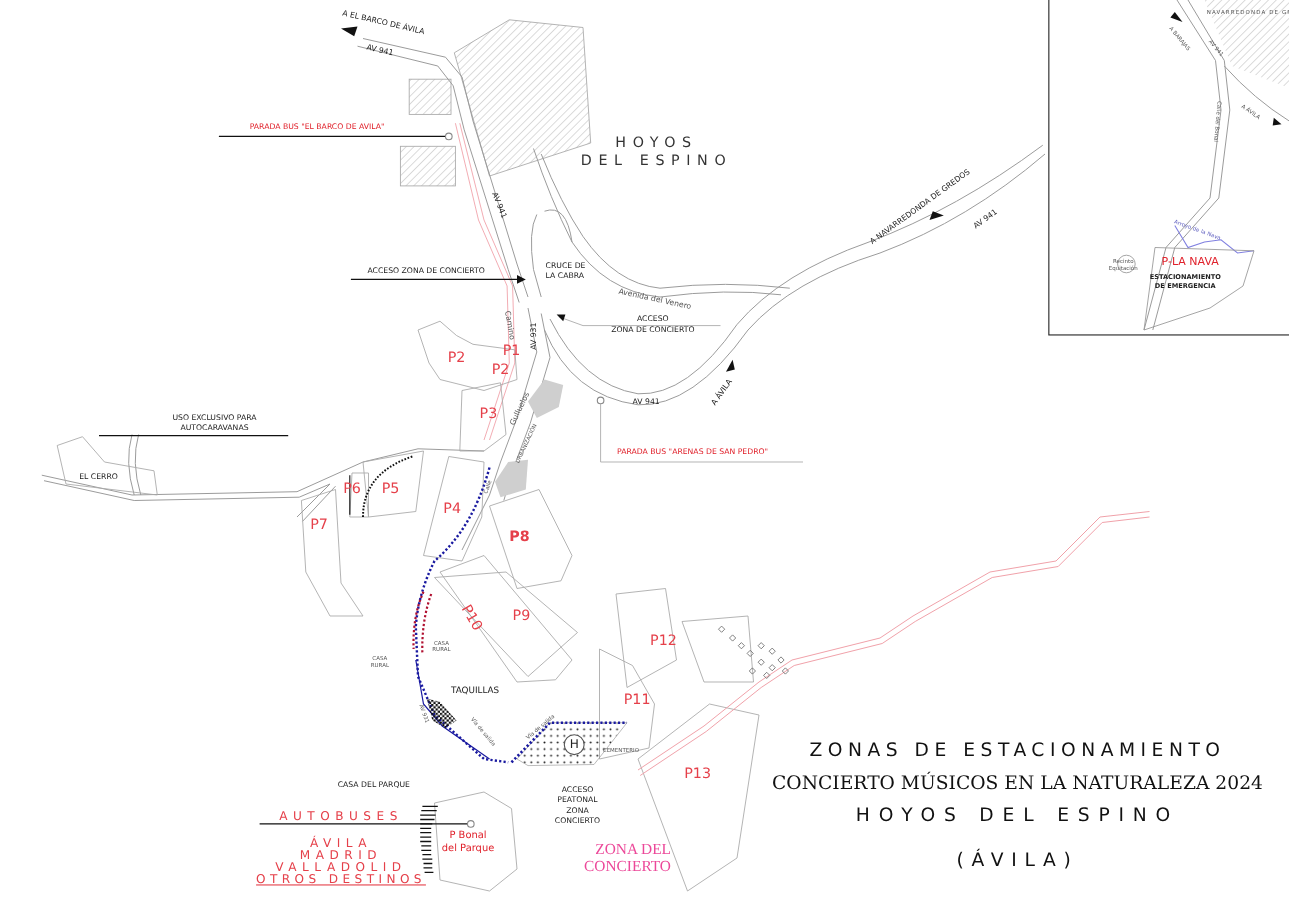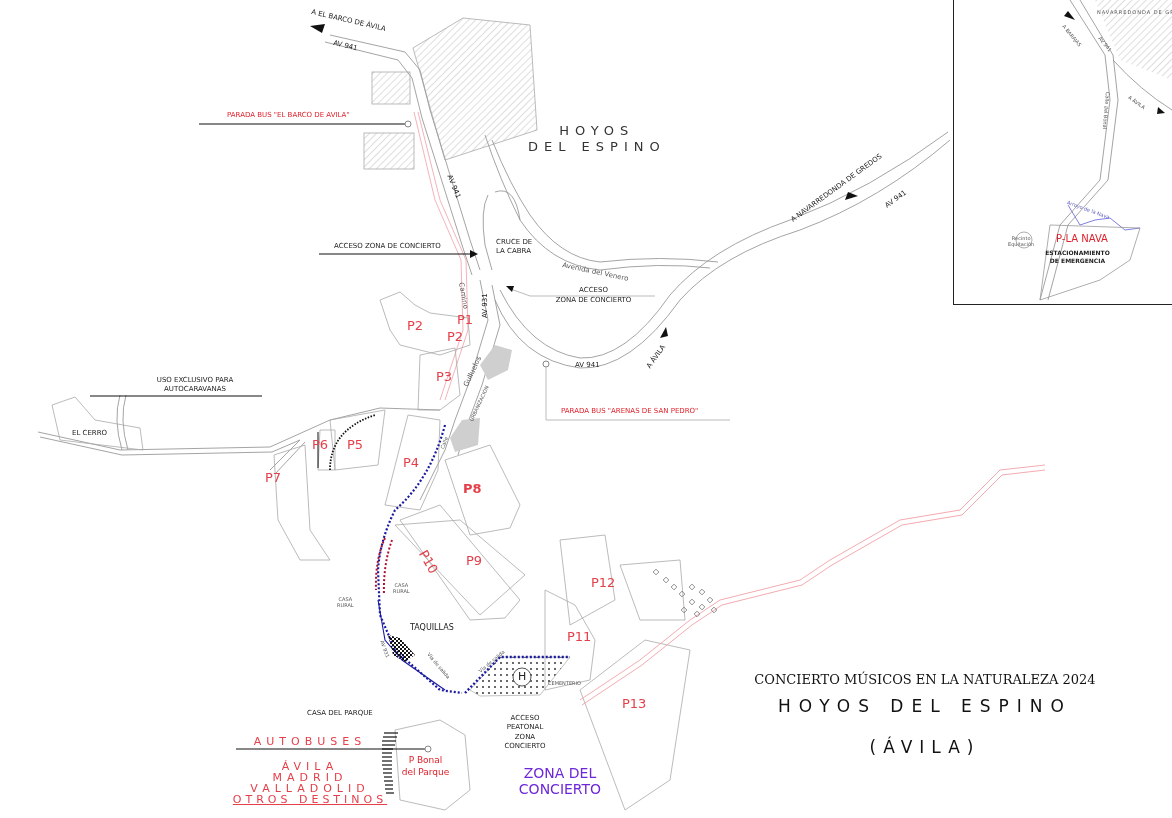--- a/index.html
+++ b/index.html
@@ -6,27 +6,27 @@
   body { width: 1172px; height: 818px; position: relative; overflow: hidden; font-family: "DejaVu Sans", sans-serif; }
   #map { position: absolute; left: 0; top: 0; width: 1172px; height: 818px; }
   .lbl { position: absolute; white-space: nowrap; font-family: "DejaVu Sans", sans-serif; color: #222; line-height: 1; }
   .sm { font-size: 7px; }
   .xs { font-size: 5px; color: #555; }
   .red { color: #e0202a; }
   .park { font-size: 13px; color: #e5404a; font-family: "DejaVu Sans", sans-serif; }
   .rot { transform-origin: left top; }
   .title-block { position: absolute; left: 690px; top: 672px; width: 470px; text-align: center; font-family: "DejaVu Sans", sans-serif; color: #111; }
   .t1 { font-size: 17px; letter-spacing: 5px; margin-bottom: 10px; }
-  .t2 { font-size: 13px; letter-spacing: 0px; font-family: "DejaVu Serif", serif; margin-bottom: 9px; }
+  .t2 { font-size: 17px; letter-spacing: 0px; font-family: "DejaVu Serif", serif; margin-bottom: 9px; }
   .t3 { font-size: 17px; letter-spacing: 8px; margin-bottom: 21px; }
   .t4 { font-size: 17px; letter-spacing: 7px; }
   .town { position: absolute; left: 528px; top: 123px; font-size: 13px; letter-spacing: 6px; text-align: center; color: #333; line-height: 1.25; }
   .inset { position: absolute; left: 953px; top: -2px; width: 225px; height: 305px; border: 1px solid #222; background: transparent; }
   .bus-block { position: absolute; left: 230px; top: 736px; width: 160px; text-align: center; color: #e5404a; font-size: 11px; line-height: 1.0; }
-  .zona { position: absolute; left: 510px; top: 765px; width: 100px; text-align: center; font-size: 14px; color: #6d28d9; line-height: 1.15; }
+  .zona { position: absolute; left: 510px; top: 765px; width: 100px; text-align: right; font-size: 14px; color: #ec4899; line-height: 1.15; font-family: Liberation Serif, serif; }
 </style>
 </head>
 <body>
 
 <svg id="map" viewBox="0 0 1172 818" xmlns="http://www.w3.org/2000/svg">
   <defs>
     <pattern id="hatch" width="5" height="5" patternUnits="userSpaceOnUse" patternTransform="rotate(45)">
       <line x1="0" y1="0" x2="0" y2="5" stroke="#bdbdbd" stroke-width="1"></line>
     </pattern>
     <pattern id="dots" width="6" height="6" patternUnits="userSpaceOnUse">
@@ -259,21 +259,21 @@
   <div style="letter-spacing:4px;text-decoration:underline;">OTROS DESTINOS</div>
 </div>
 
 <div class="lbl park" style="left:457px;top:313px;">P1</div>
 <div class="lbl park" style="left:407px;top:319px;">P2</div>
 <div class="lbl park" style="left:447px;top:330px;">P2</div>
 <div class="lbl park" style="left:436px;top:370px;">P3</div>
 <div class="lbl park" style="left:403px;top:456px;">P4</div>
 <div class="lbl park" style="left:347px;top:438px;">P5</div>
 <div class="lbl park" style="left:312px;top:438px;">P6</div>
-<div class="lbl park" style="left:265px;top:471px;text-align:center;">P7</div>
+<div class="lbl park" style="left:282px;top:471px;text-align:center;">P7</div>
 <div class="lbl park" style="left:463px;top:482px;font-weight:bold;">P8</div>
 <div class="lbl park" style="left:466px;top:554px;">P9</div>
 <div class="lbl park rot" style="left:428px;top:548px;transform:rotate(60deg);">P10</div>
 <div class="lbl park" style="left:567px;top:630px;">P11</div>
 <div class="lbl park" style="left:591px;top:576px;text-align:center;">P12</div>
 <div class="lbl park" style="left:622px;top:697px;">P13</div>
 
 <div class="lbl xs" style="left:1097px;top:9px;letter-spacing:1px;text-align:center;width:70px;line-height:1.3;">NAVARREDONDA DE GREDOS</div>
 <div class="lbl xs rot" style="left:1065px;top:24px;transform:rotate(50deg);">A BARAJAS</div>
 <div class="lbl xs rot" style="left:1101px;top:36px;transform:rotate(50deg);">AV 941</div>
@@ -284,16 +284,17 @@
   <div>Recinto</div>
   <div>Equitación</div>
 </div>
 <div class="lbl red" style="left:1056px;top:234px;font-size:10px;">P-LA NAVA</div>
 <div class="lbl" style="left:1040px;top:249px;font-size:6px;font-weight:bold;text-align:center;width:75px;line-height:1.3;">
   <div>ESTACIONAMIENTO</div>
   <div>DE EMERGENCIA</div>
 </div>
 
 <div class="title-block">
+  <div class="t1">ZONAS DE ESTACIONAMIENTO</div>
   <div class="t2">CONCIERTO MÚSICOS EN LA NATURALEZA 2024</div>
   <div class="t3">HOYOS DEL ESPINO</div>
   <div class="t4">(ÁVILA)</div>
 </div>
 
 </body></html>

